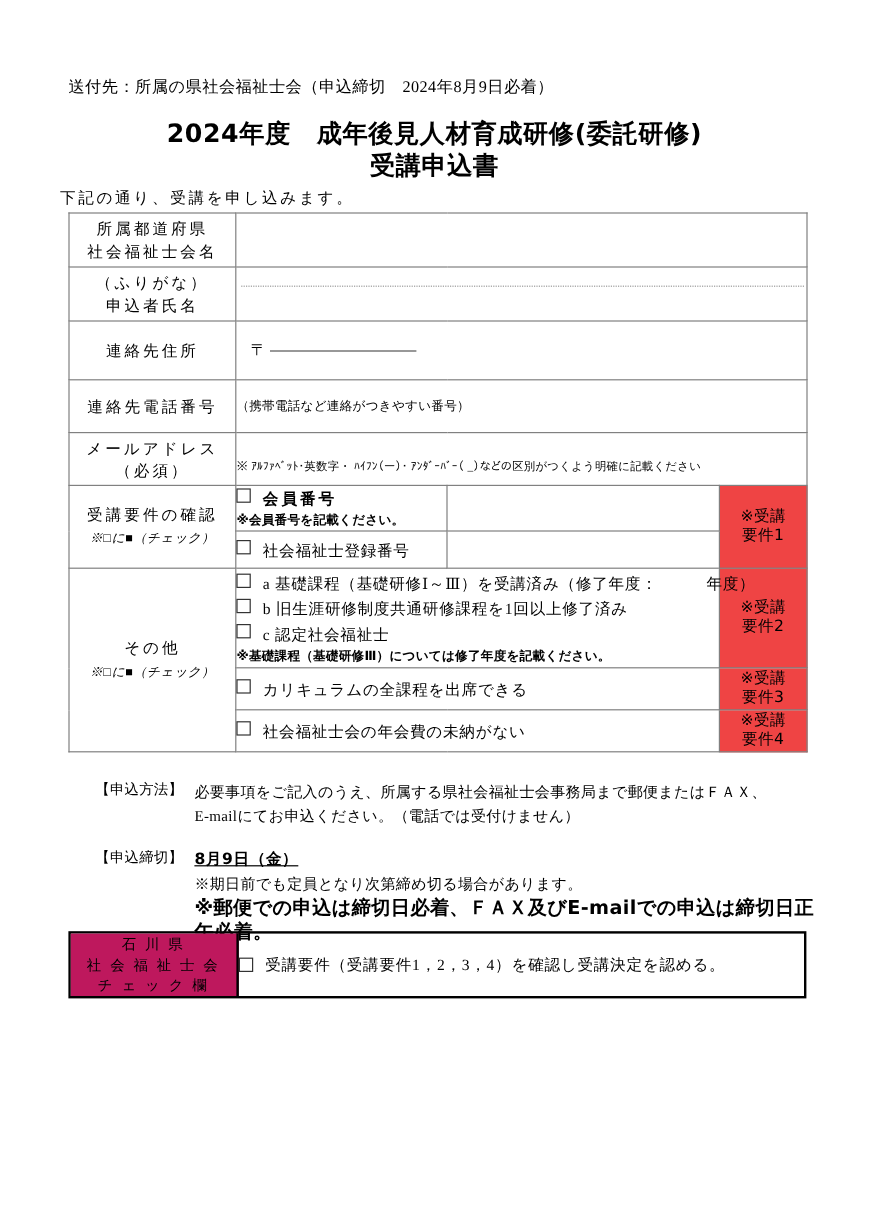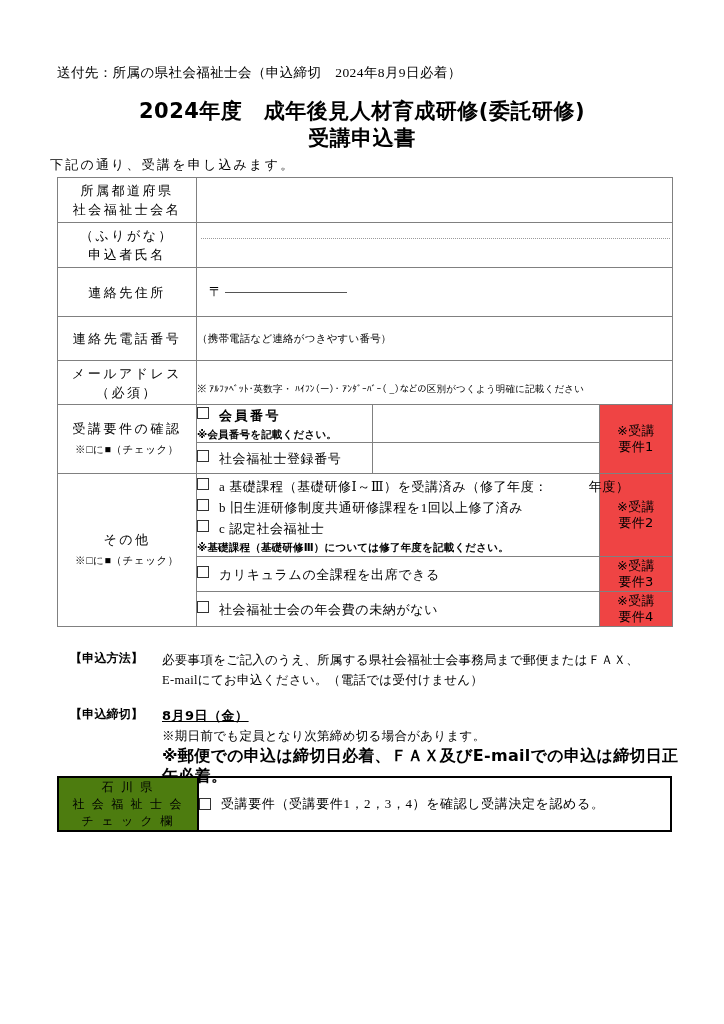--- a/index.html
+++ b/index.html
@@ -72,20 +72,21 @@
     text-align: center;
     line-height: 19px;
     letter-spacing: 2.5px;
     padding: 3px 2px;
   }
   .lbl .sub {
     display: block;
     font-size: 10.5px;
     letter-spacing: 0.6px;
     margin-top: 2px;
+    font-style: italic;
   }
   .lbl .main2 {
     display: block;
   }
   .cell-pad {
     padding: 4px 8px;
   }
   .note-small {
     font-size: 9.5px;
     letter-spacing: 0.2px;
@@ -160,22 +161,23 @@
     top: 636px;
     width: 610px;
     font-size: 12.5px;
   }
   .note-row { display: flex; margin-bottom: 2px; }
   .note-key {
     width: 92px;
     flex: 0 0 92px;
     font-family: "DejaVu Sans", "Liberation Sans", sans-serif;
     font-size: 12px;
-    font-weight: bold;
+    font-weight: normal;
     letter-spacing: 0.2px;
+    text-align: center;
   }
   .note-body { flex: 1; }
   .note-body .ln {
     line-height: 20px;
     letter-spacing: 0.3px;
   }
   .note-body .ln.bold {
     font-family: "DejaVu Sans", "Liberation Sans", sans-serif;
     font-size: 16px;
     font-weight: bold;
@@ -196,21 +198,21 @@
     top: 762px;
     width: 615px;
     border: 2px solid #000;
     box-sizing: border-box;
     display: flex;
     height: 56px;
   }
   .bb-left {
     width: 138px;
     flex: 0 0 138px;
-    background: #4d7c0f;
+    background: #be185d;
     border-right: 2px solid #000;
     display: flex;
     align-items: center;
     justify-content: center;
     text-align: center;
     font-size: 12px;
     line-height: 17px;
     letter-spacing: 2.2px;
   }
   .bb-left span { display: block; }

